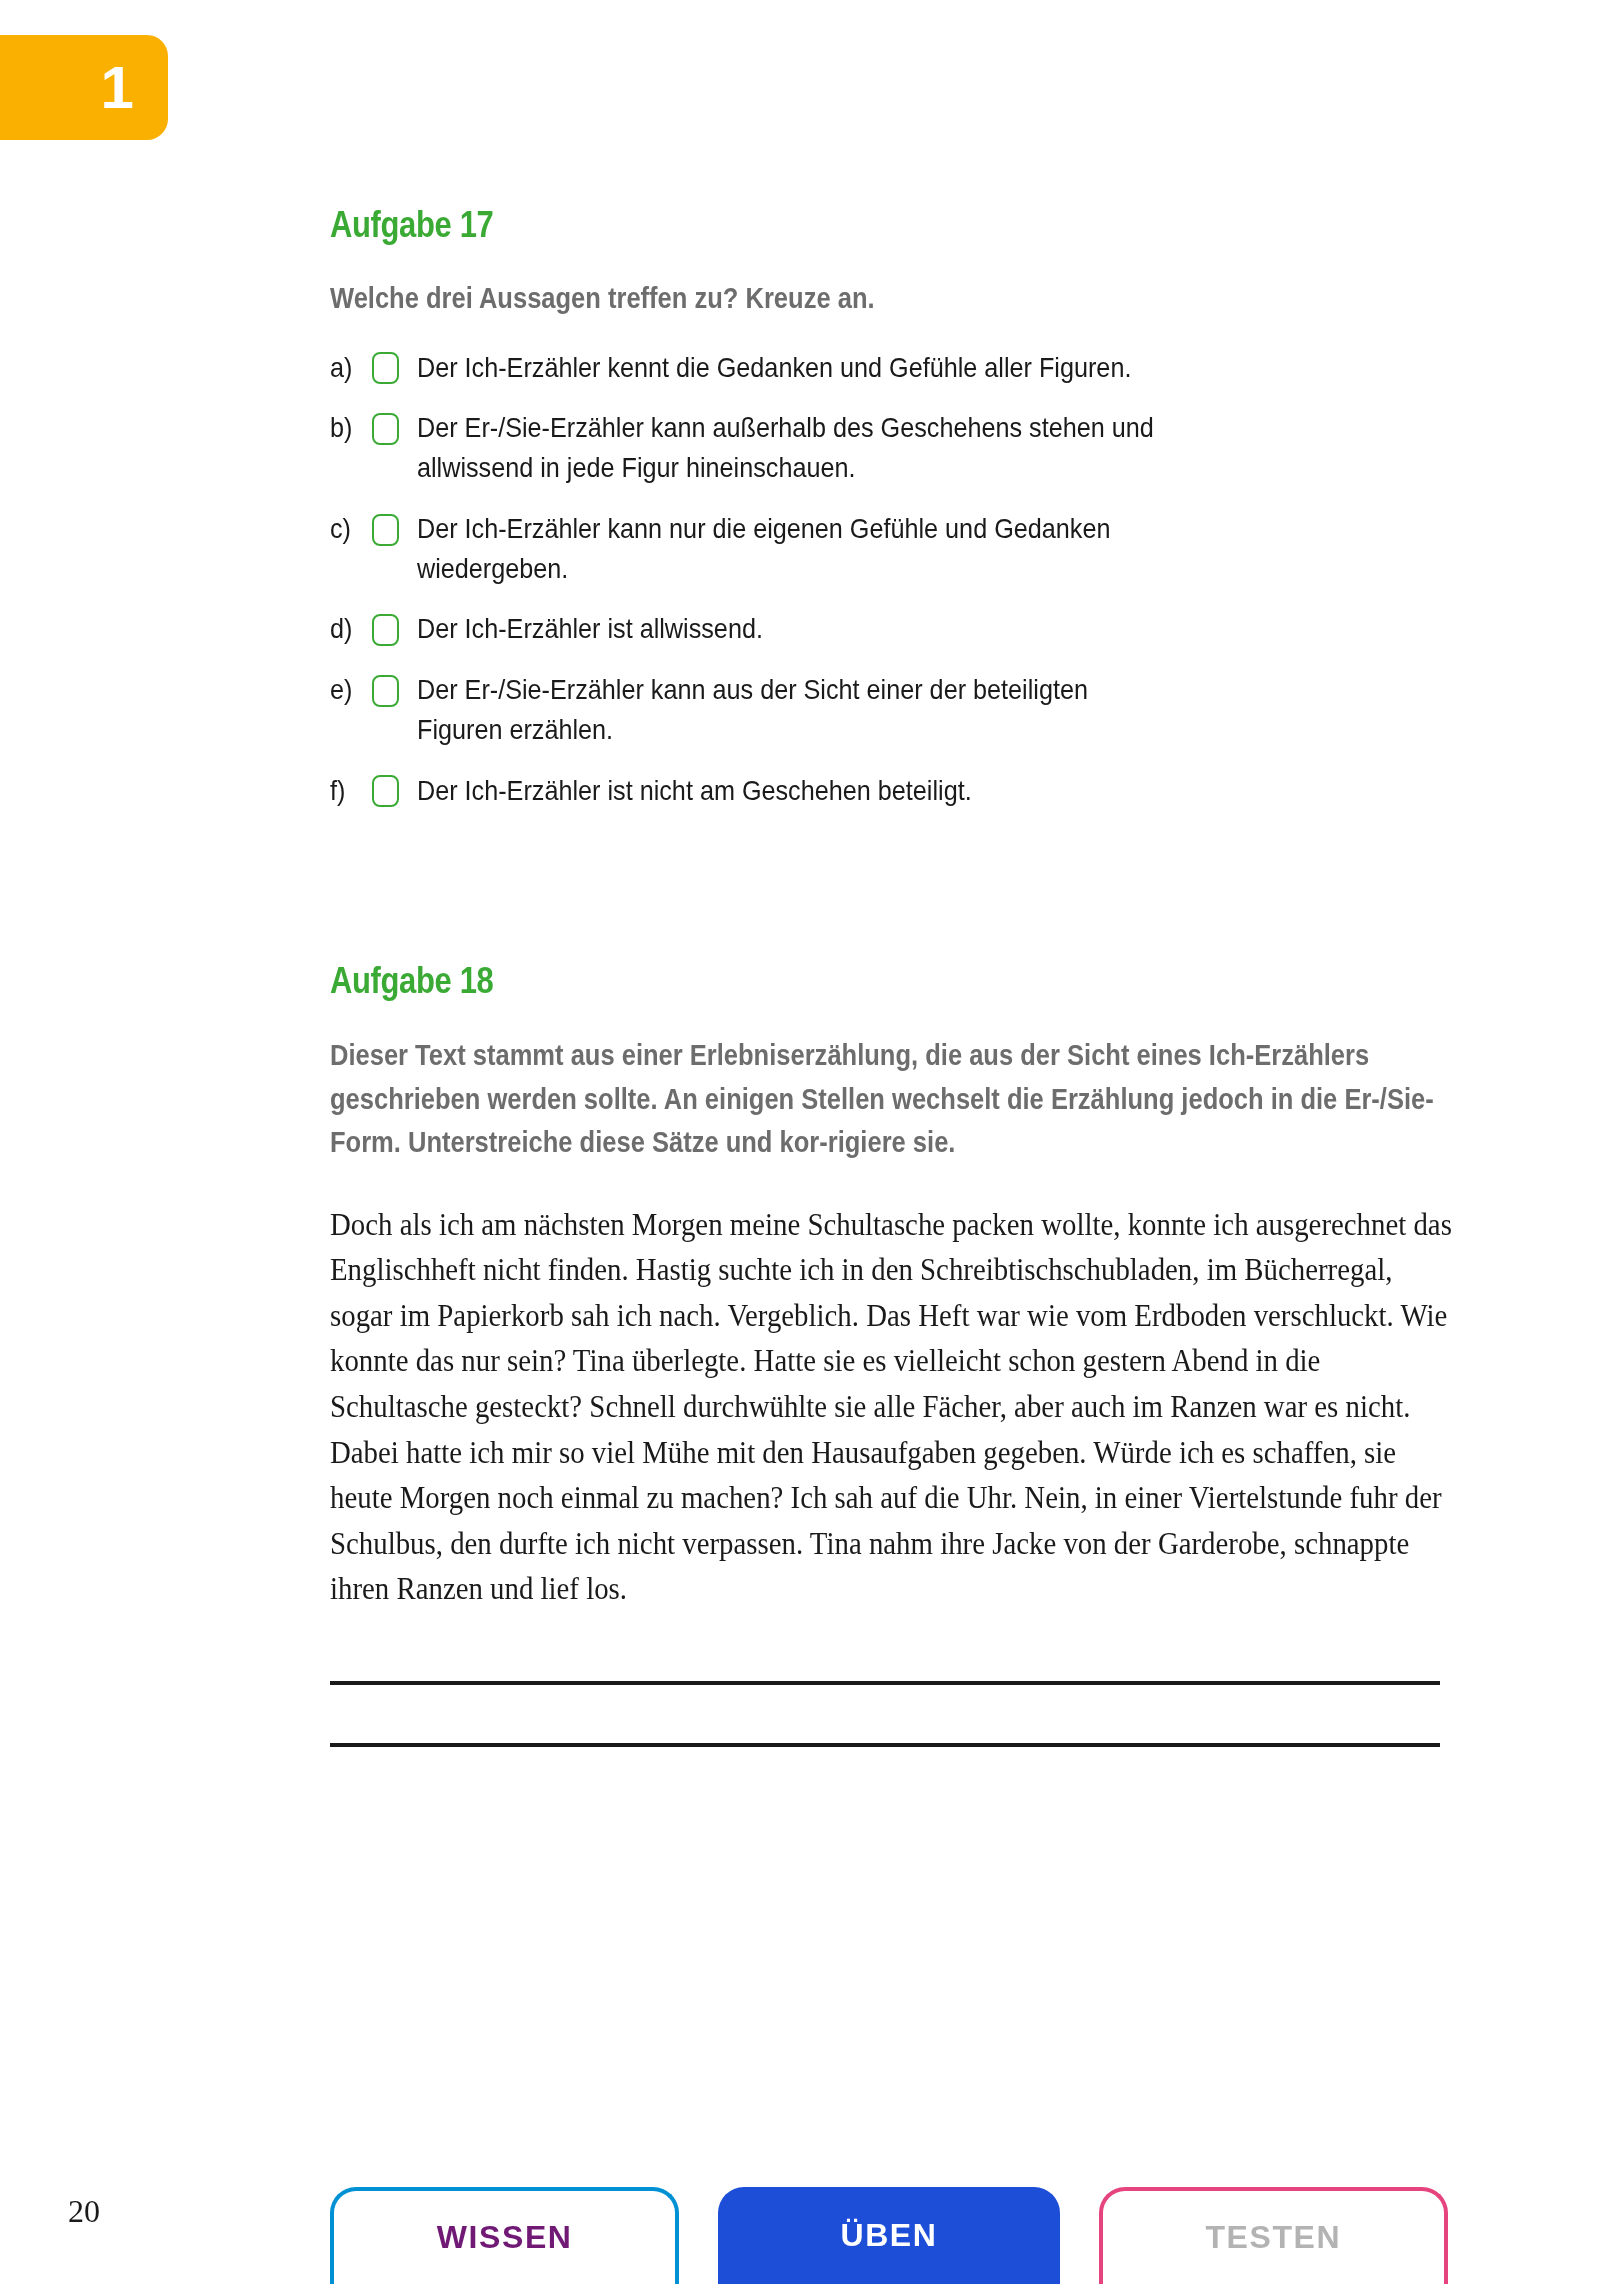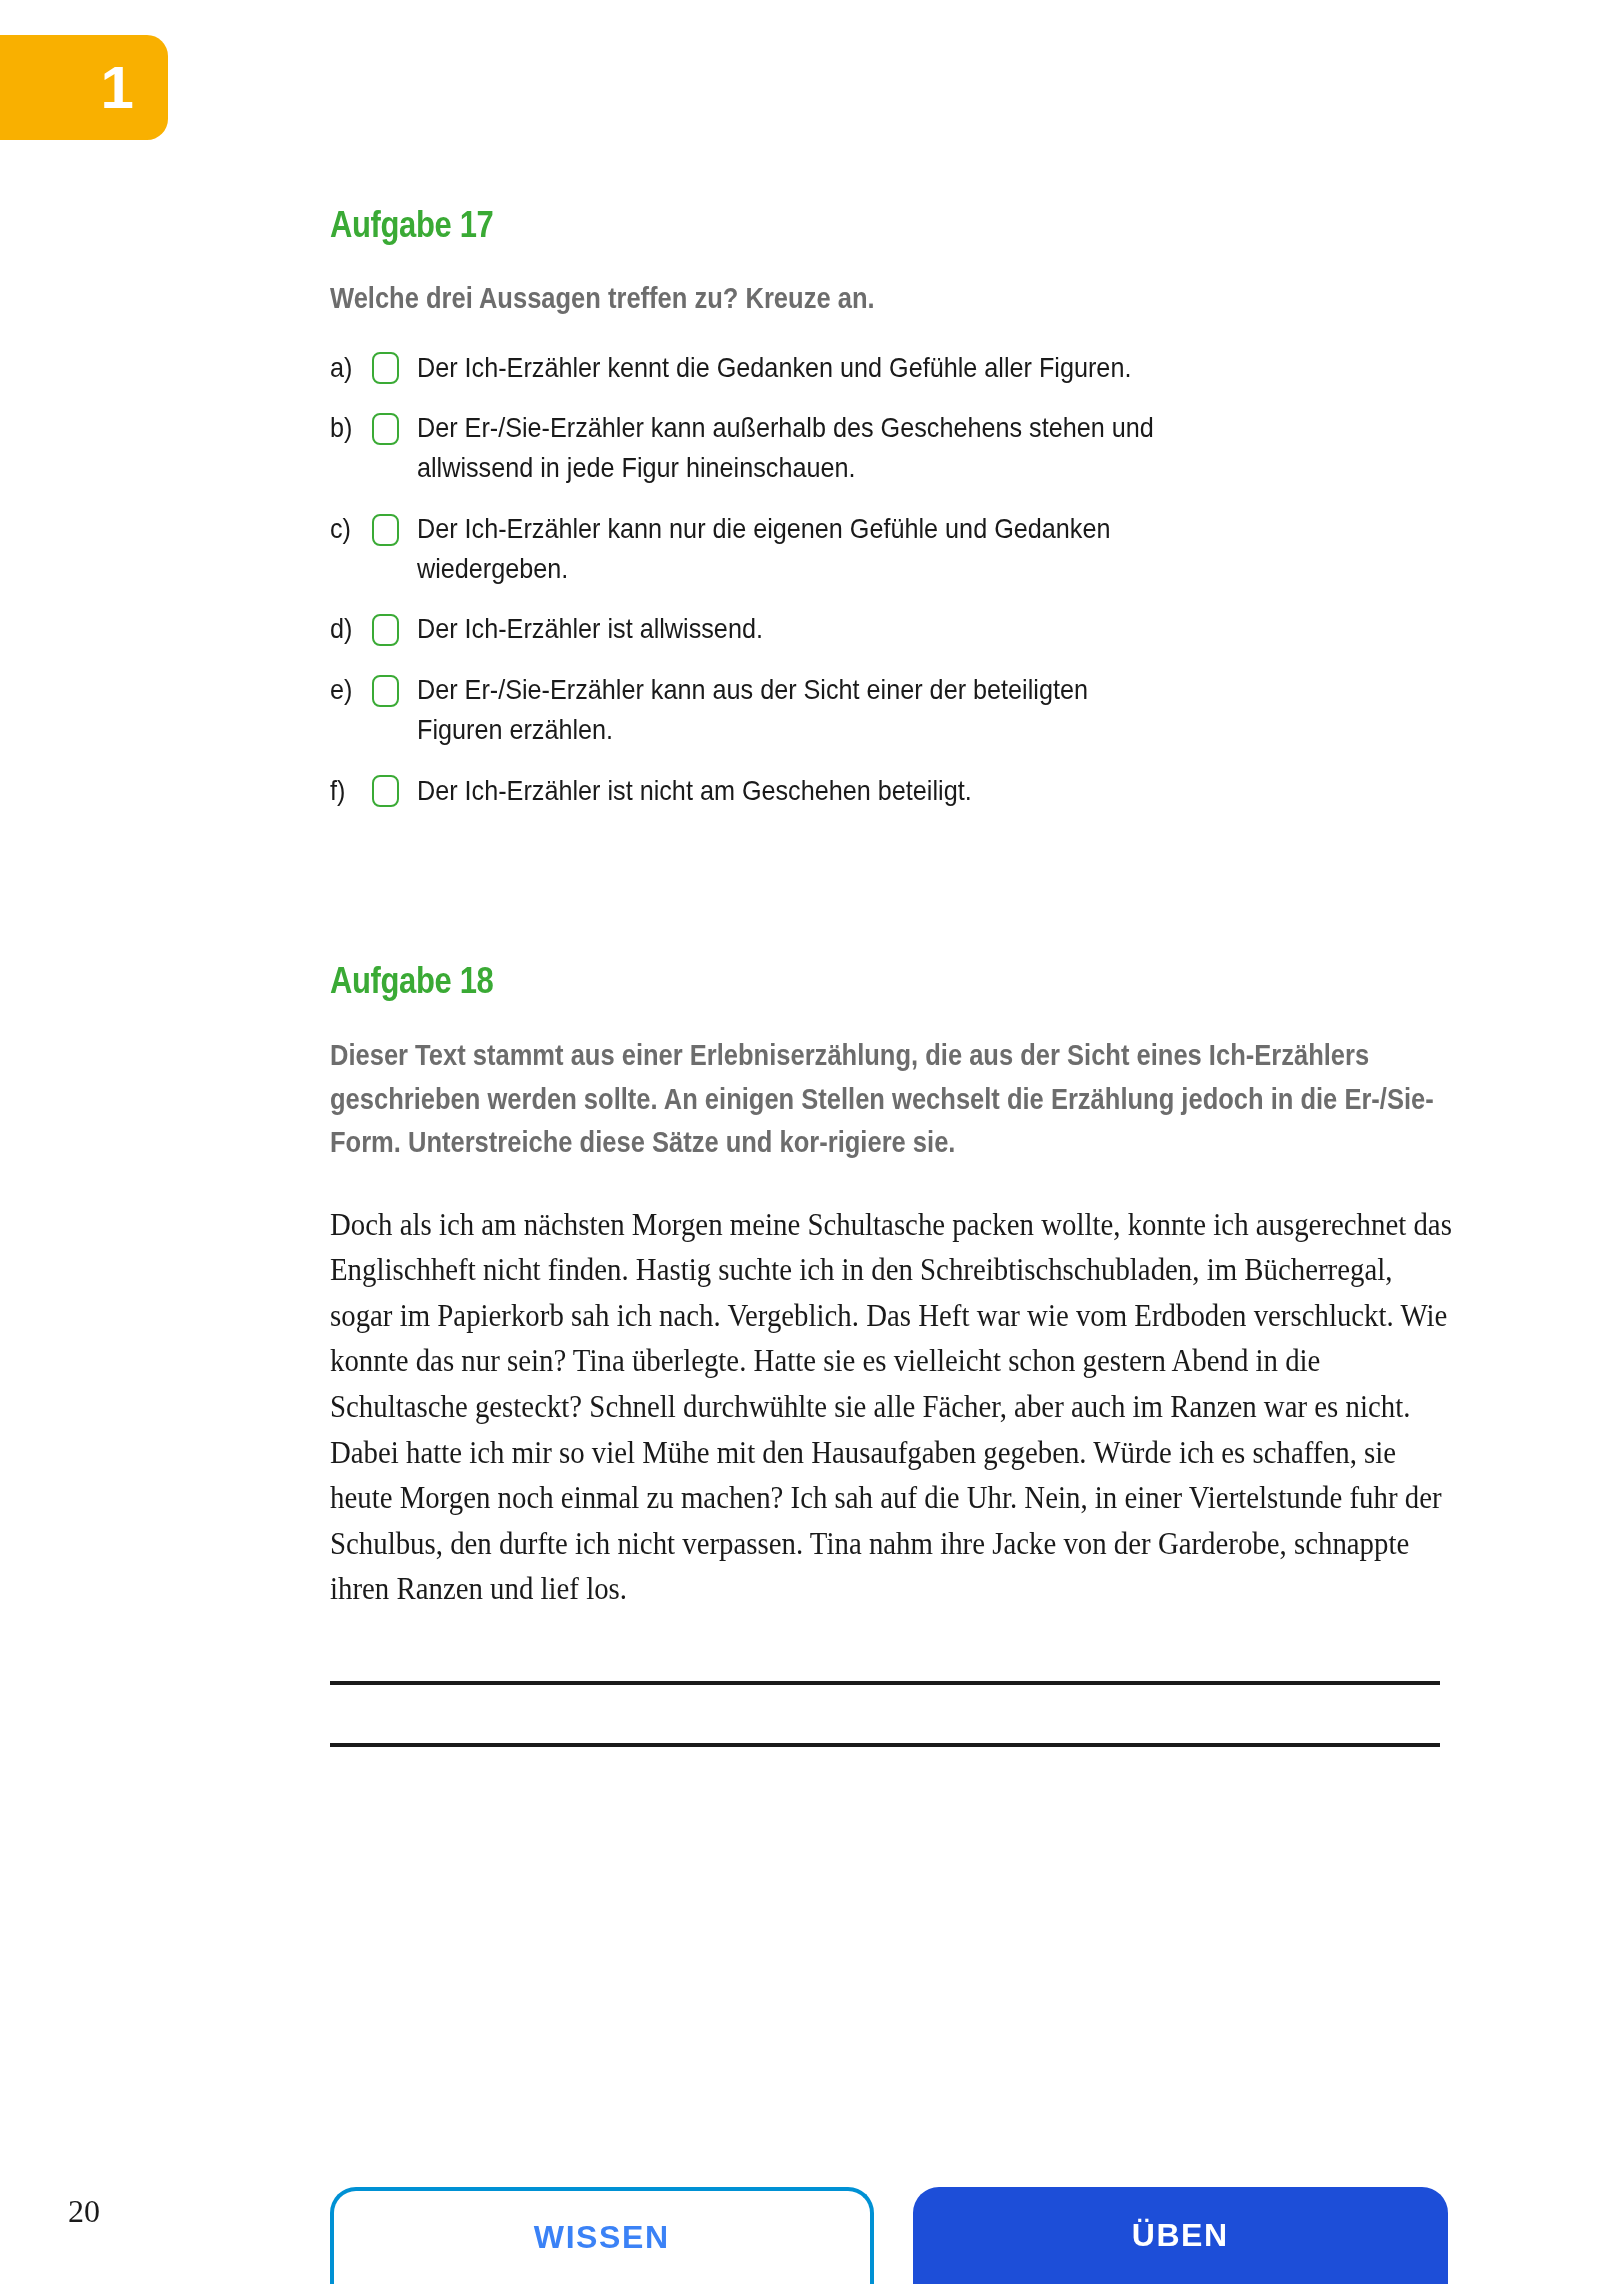--- a/index.html
+++ b/index.html
@@ -161,21 +161,21 @@
     justify-content: center;
     font-size: 32px;
     font-weight: bold;
     letter-spacing: 1.6px;
     font-family: "Liberation Sans", sans-serif;
   }
   .tab-wissen {
     border: 4.8px solid #0091d4;
     border-bottom: none;
     background: #ffffff;
-    color: #3b82f6;
+    color: #701a75;
   }
   .tab-ueben {
     background: #1d4ed8;
     color: #ffffff;
   }
   .tab-testen {
     border: 4.8px solid #e6447f;
     border-bottom: none;
     background: #ffffff;
     color: #b3b3b3;
@@ -243,14 +243,17 @@
 
 <div class="page-number">20</div>
 
 <div class="footer-tabs">
   <div class="footer-tab tab-wissen">
     <span>WISSEN</span>
   </div>
   <div class="footer-tab tab-ueben">
     <span>ÜBEN</span>
   </div>
+  <div class="footer-tab tab-testen">
+    <span>TESTEN</span>
+  </div>
 </div>
 
 
 </body></html>

